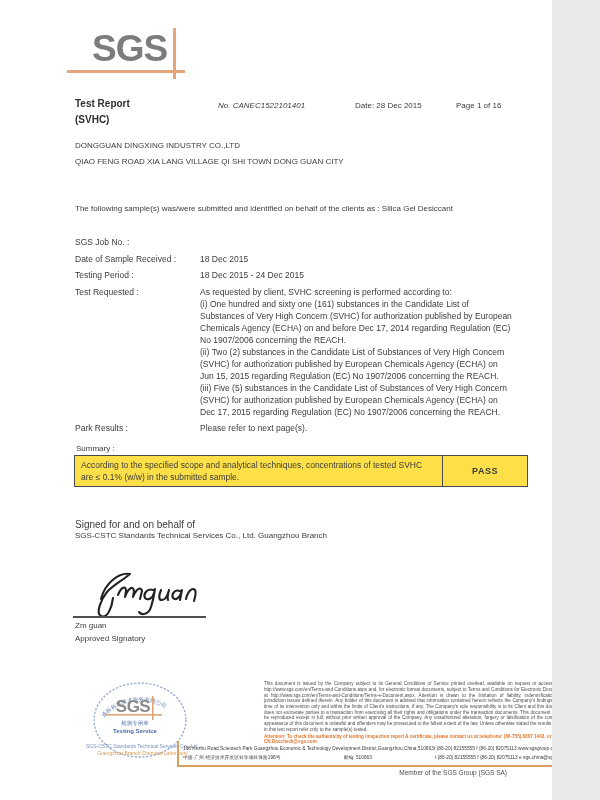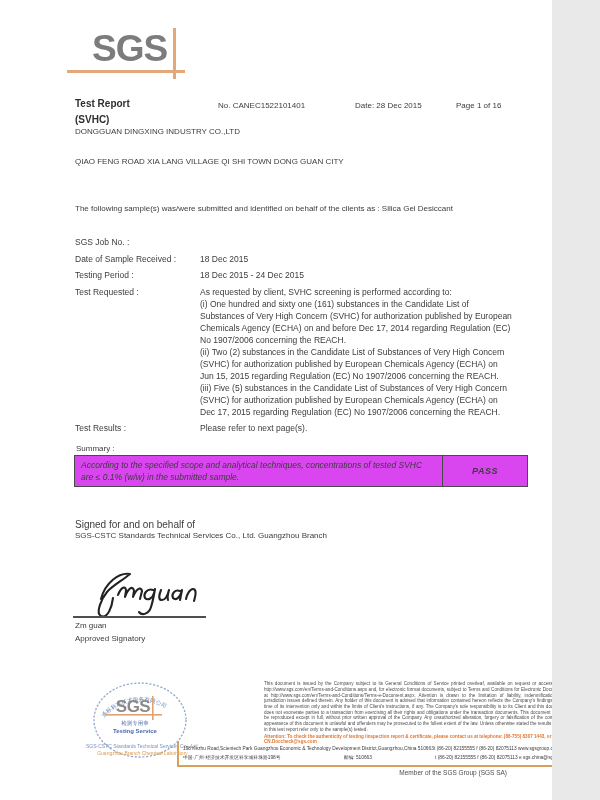--- a/index.html
+++ b/index.html
@@ -8,35 +8,35 @@
   .abs{position:absolute;}
 
   
   .logo-text{left:92px;top:30px;font-size:37px;font-weight:bold;color:#7c7c7c;letter-spacing:-1px;line-height:1;}
   .logo-hline{left:67px;top:70px;width:118px;height:2.5px;background:#e2a87c;}
   .logo-vline{left:173px;top:28px;width:2.5px;height:51px;background:#e2a87c;}
 
   
   .title1{left:75px;top:98px;font-size:10px;font-weight:bold;color:#2f2f2f;}
   .title2{left:75px;top:114px;font-size:10px;font-weight:bold;color:#2f2f2f;}
-  .report-no{left:218px;top:101px;font-size:8px;}
+  .report-no{left:218px;top:101px;font-size:8px;font-style:italic;}
   .report-date{left:355px;top:101px;font-size:8px;}
   .report-page{left:456px;top:101px;font-size:8px;}
 
-  .client1{left:75px;top:127px;font-size:8px;}
+  .client1{left:75px;top:141px;font-size:8px;}
   .client2{left:75px;top:157px;font-size:8px;}
   .intro{left:75px;top:204px;font-size:8px;width:460px;}
 
   .fields{left:75px;top:236px;width:455px;font-size:8.5px;line-height:12px;}
   .frow{display:flex;margin-bottom:4.5px;}
   .flabel{width:125px;flex:none;}
   .fvalue{width:312px;}
 
   .summary-label{left:76px;top:444px;font-size:8px;}
-  .summary-table{left:74px;top:455px;width:452px;display:flex;border:1.5px solid #4a4a4a;background:#d946ef;font-style:italic;}
+  .summary-table{left:74px;top:455px;width:452px;display:flex;border:1.5px solid #4a4a4a;background:#fde047;}
   .summary-cell{flex:1;padding:3px 6px;font-size:8.5px;line-height:12px;border-right:1.5px solid #4a4a4a;}
   .pass-cell{width:84px;flex:none;display:flex;align-items:center;justify-content:center;
              font-size:9px;font-weight:600;letter-spacing:0.5px;}
 
   .signed1{left:75px;top:519px;font-size:10px;}
   .signed2{left:75px;top:531px;font-size:8px;}
   .signature{left:85px;top:563px;width:130px;height:58px;}
   .sig-line{left:73px;top:616px;width:133px;height:2px;background:#4f4f4f;}
   .sig-name{left:75px;top:621px;font-size:8px;text-align:center;}
   .sig-role{left:75px;top:634px;font-size:8px;}
@@ -94,21 +94,21 @@
     <div class="frow">
       <span class="flabel">Test Requested :</span>
       <div class="fvalue">
         <div>As requested by client, SVHC screening is performed according to:</div>
         <div>(i) One hundred and sixty one (161) substances in the Candidate List of Substances of Very High Concern (SVHC) for authorization published by European Chemicals Agency (ECHA) on and before Dec 17, 2014 regarding Regulation (EC) No 1907/2006 concerning the REACH.</div>
         <div>(ii) Two (2) substances in the Candidate List of Substances of Very High Concern (SVHC) for authorization published by European Chemicals Agency (ECHA) on Jun 15, 2015 regarding Regulation (EC) No 1907/2006 concerning the REACH.</div>
         <div>(iii) Five (5) substances in the Candidate List of Substances of Very High Concern (SVHC) for authorization published by European Chemicals Agency (ECHA) on Dec 17, 2015 regarding Regulation (EC) No 1907/2006 concerning the REACH.</div>
       </div>
     </div>
     <div class="frow">
-      <span class="flabel">Test Results :</span>
+      <span class="flabel">Park Results :</span>
       <span class="fvalue">Please refer to next page(s).</span>
     </div>
   </div>
 
   <div class="abs summary-label">Summary :</div>
   <div class="abs summary-table">
     <div class="summary-cell">According to the specified scope and analytical techniques, concentrations of tested SVHC are ≤ 0.1% (w/w) in the submitted sample.</div>
     <div class="pass-cell">PASS</div>
   </div>
 

